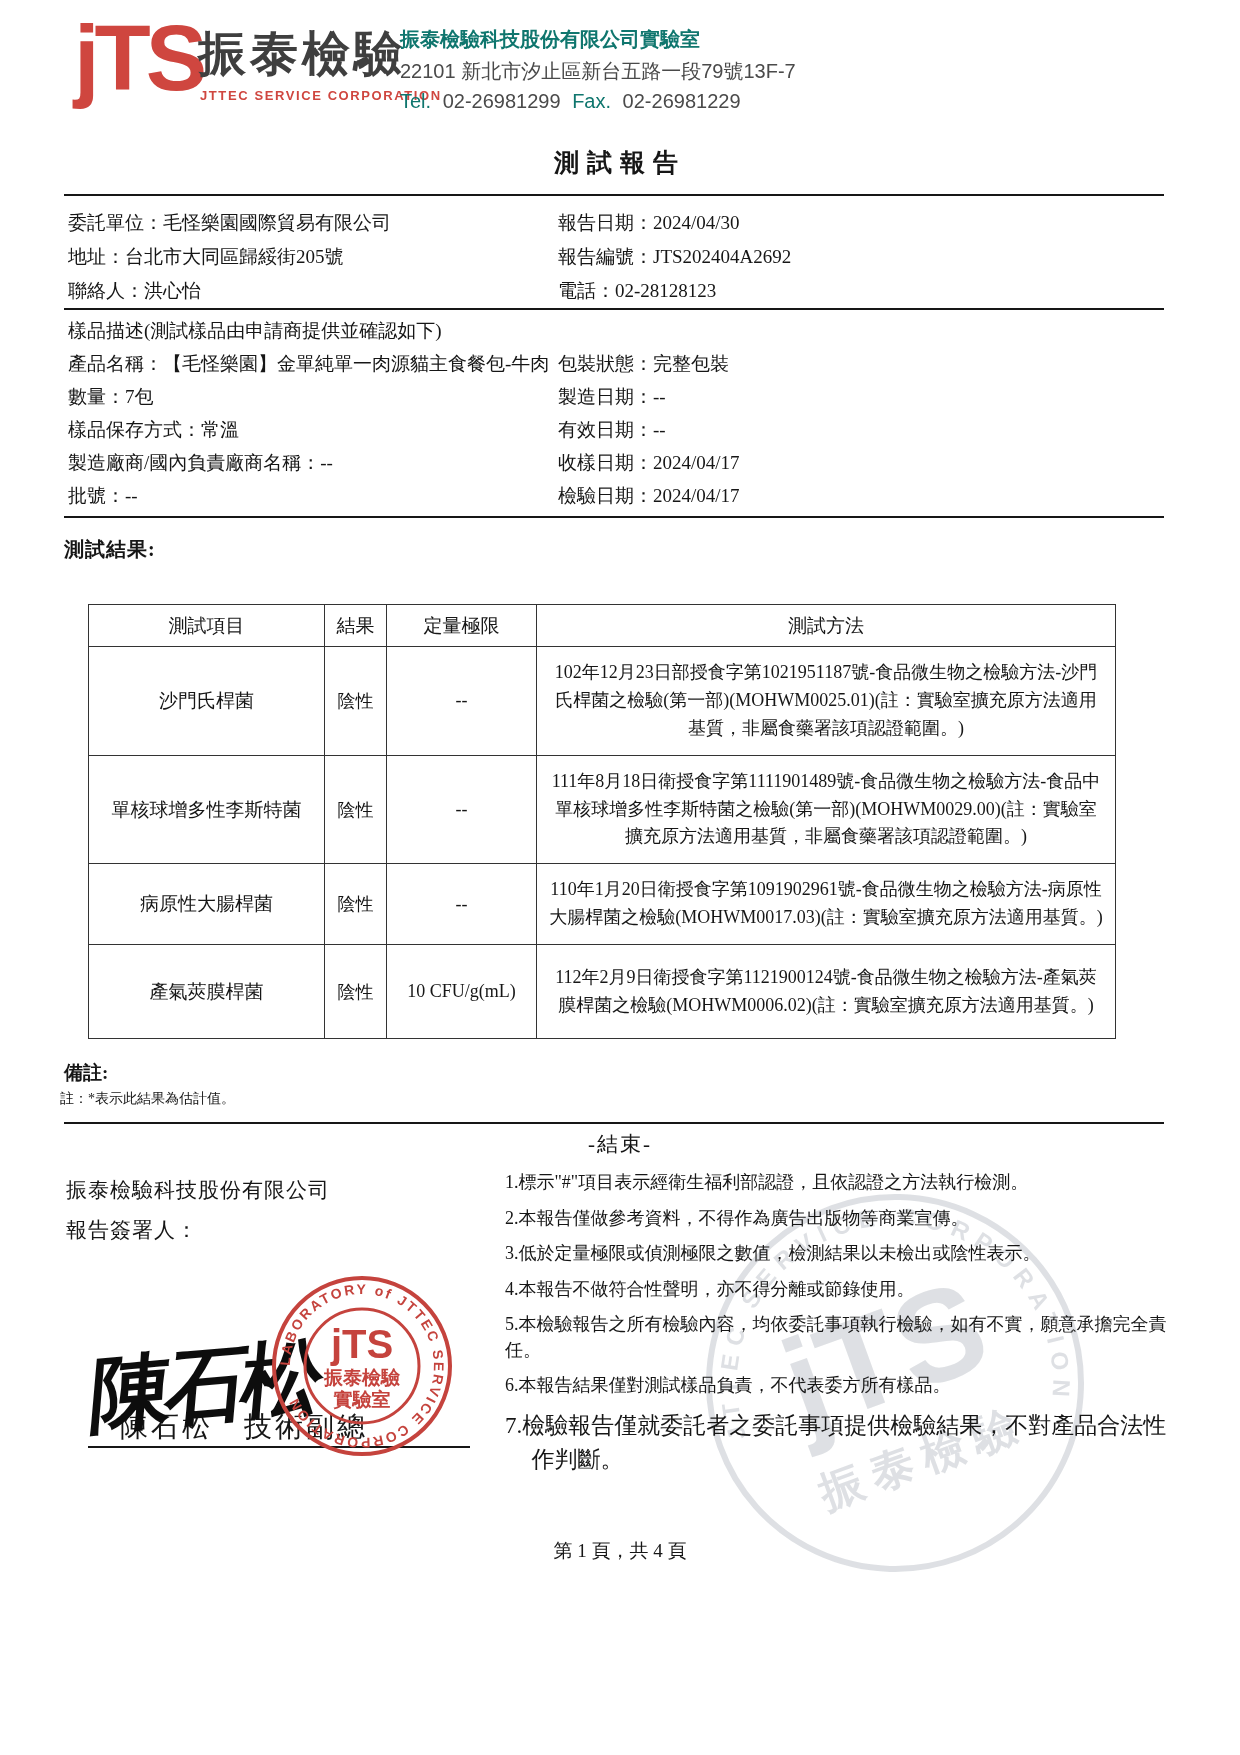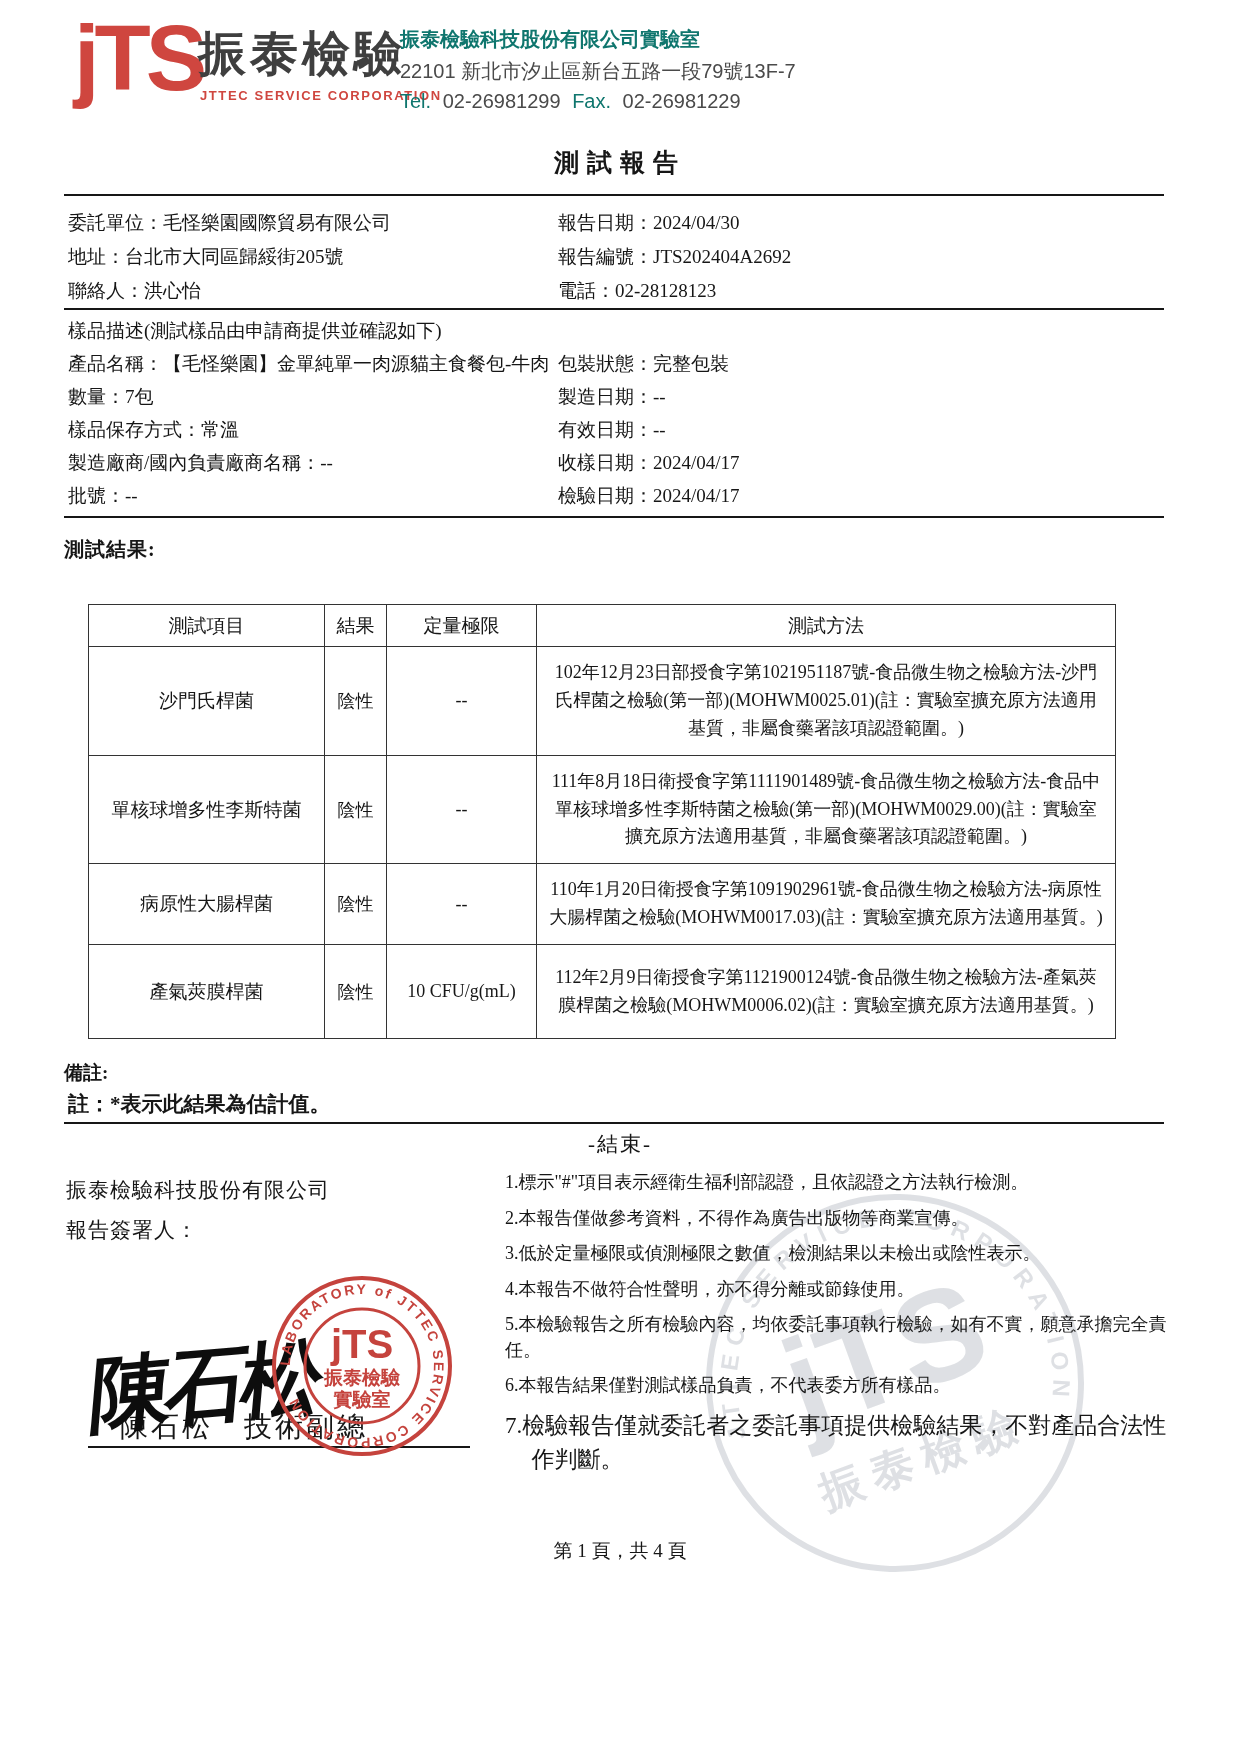--- a/index.html
+++ b/index.html
@@ -45,21 +45,21 @@
   table.results th { height:42px; font-size:19px; }
   td.c-item   { font-size:19px; }
   td.c-result { font-size:18px; }
   td.c-limit  { font-size:18px; }
   td.c-method { font-size:18px; line-height:1.55; padding:12px 12px; }
   tr.h1 td { height:92px; } tr.h2 td { height:92px; }
   tr.h3 td { height:80px; } tr.h4 td { height:94px; }
 
   
   .remarks-h { left:64px; top:1060px; font-size:19px; font-weight:700; }
-  .remarks-n { left:68px; top:1090px; font-size:21px;font-weight:bold; }
+  .remarks-n { left:60px; top:1090px; font-size:14px; }
   .endmark   { top:1130px; left:0; width:100%; text-align:center; font-size:21px; letter-spacing:2px; }
 
   
   .so-company { left:66px; top:1176px; font-size:21px; letter-spacing:1px; }
   .so-signer  { left:66px; top:1216px; font-size:21px; letter-spacing:1px; }
 
   .disclaimers { left:505px; top:1170px; width:676px; z-index:3; }
   .disc-item  { font-size:18px; line-height:1.42; margin-bottom:10px; }
   .disc-large { font-size:23px; line-height:1.5; margin-top:2px;
                 text-indent:-1.15em; padding-left:1.15em; margin-bottom:0; }

